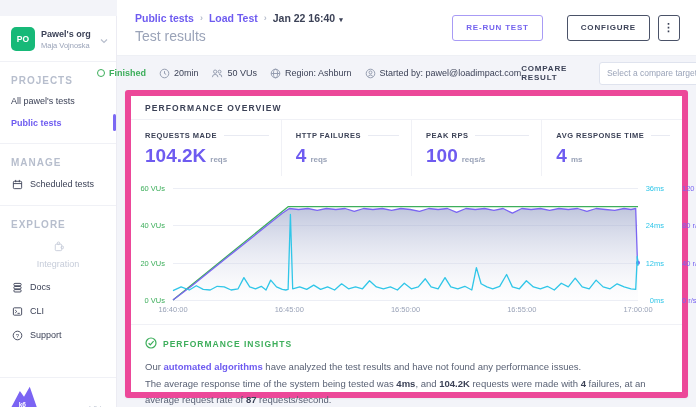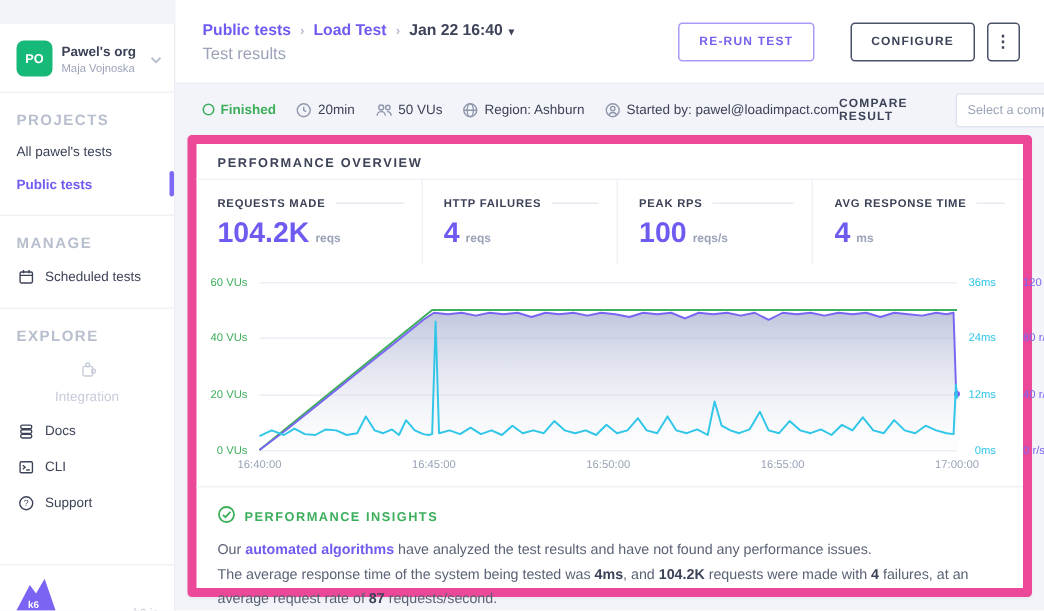--- a/index.html
+++ b/index.html
@@ -38,32 +38,32 @@
   .k6io { font-size:8px; color:#b7becd; }
   
   .topbar { position:absolute; left:117px; top:0; right:0; height:56px;
     background:#fff; border-bottom:1px solid #eef0f5; display:flex;
     align-items:center; justify-content:space-between; padding:0 16px 0 18px; }
   .crumbs { font-size:10.5px; font-weight:bold; display:flex; align-items:center; }
   .crumb-link { color:#6e5bf0; cursor:pointer; }
   .crumb-sep { color:#b7becd; margin:0 6px; font-size:9px; }
   .crumb-current { color:#3c4257; }
   .caret { font-size:7px; margin-left:4px; color:#3c4257; }
-  .subtitle { font-size:11px; color:#9aa3b8; margin-top:4px; font-weight:normal; }
+  .subtitle { font-size:14px; color:#9aa3b8; margin-top:4px; font-weight:normal; }
   .actions { display:flex; gap:8px; align-items:center; }
   .btn { height:26px; background:#fff; border-radius:3px; font-size:8px;
     font-weight:bold; letter-spacing:0.8px; padding:0 13px; display:flex;
     align-items:center; cursor:pointer; font-family:inherit;text-align:right; }
   .btn-rerun { border:1px solid #a89bf5; color:#7463ee; }
   .btn-configure { border:1px solid #4a5268; color:#3c4257;margin-left:16px; }
   .btn-kebab { border:1px solid #4a5268; width:22px; padding:0;
     justify-content:center; font-size:11px; color:#3c4257; }
   
   .statusbar { position:absolute; left:117px; top:56px; right:16px; height:34px;
-    display:flex; align-items:center; justify-content:flex-start;
+    display:flex; align-items:center; justify-content:center;
     padding:0 8px 0 18px; }
   .status-items { display:flex; gap:13px; align-items:center; font-size:9px;
     color:#3c4257; }
   .status-item { display:flex; gap:4px; align-items:center; white-space:nowrap; }
   .finished-dot { width:8px; height:8px; border:1.5px solid #3dae5b;
     border-radius:50%; }
   .finished-text { color:#3dae5b; font-weight:bold; }
   .sicon { color:#8e97ab; display:flex; }
   .compare { display:flex; align-items:center; gap:9px; }
   .compare-label { font-size:8px; font-weight:bold; letter-spacing:0.8px;

